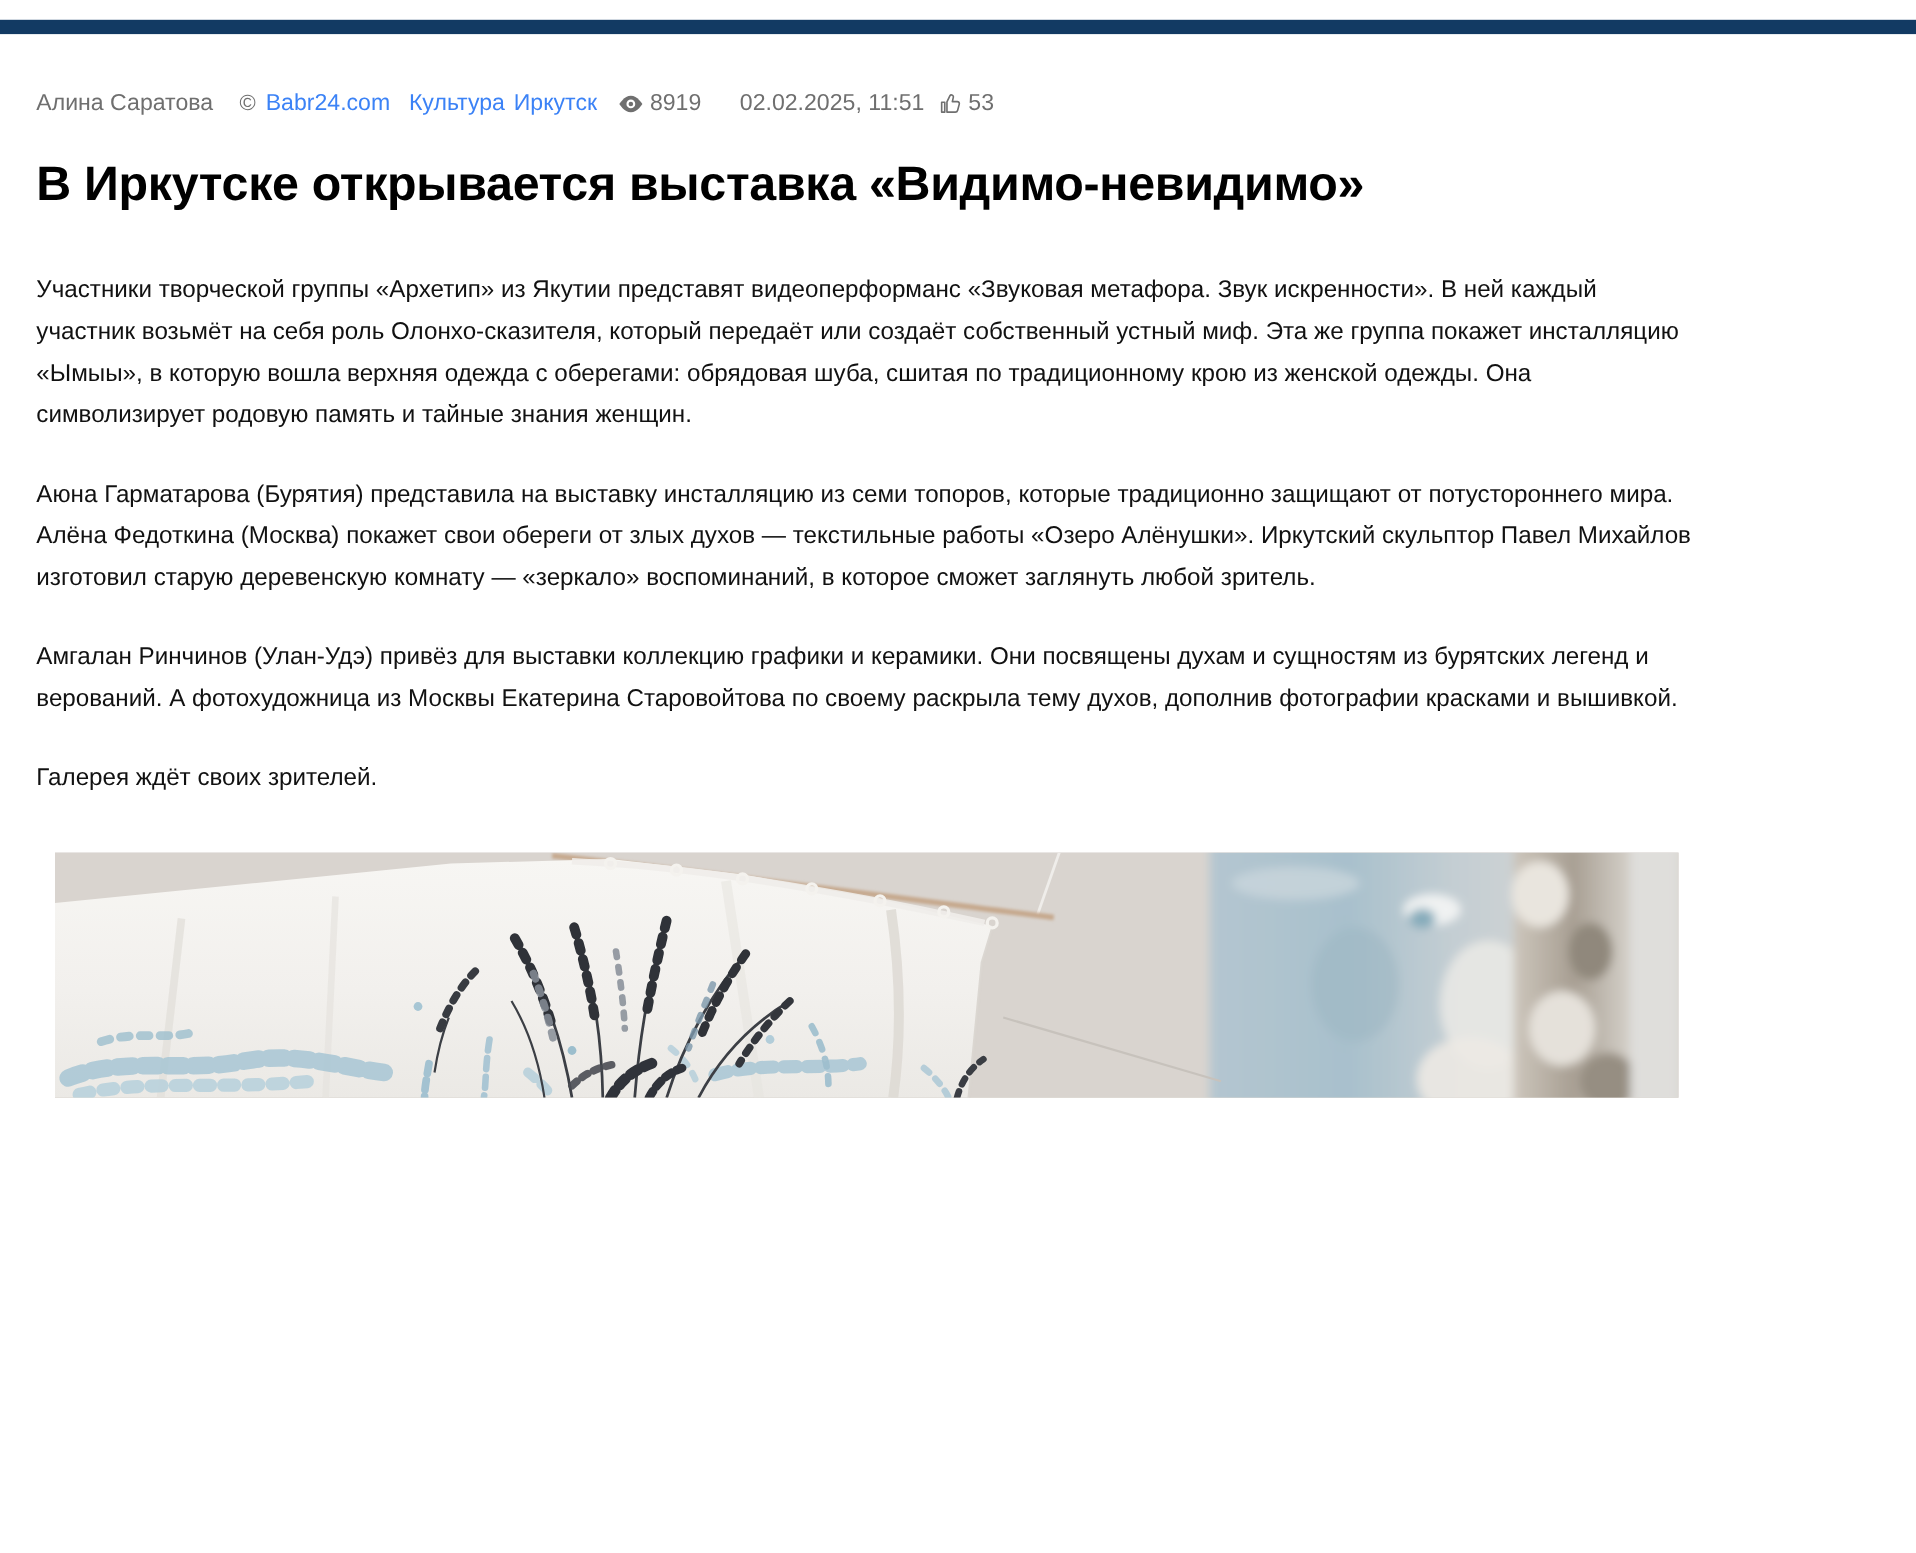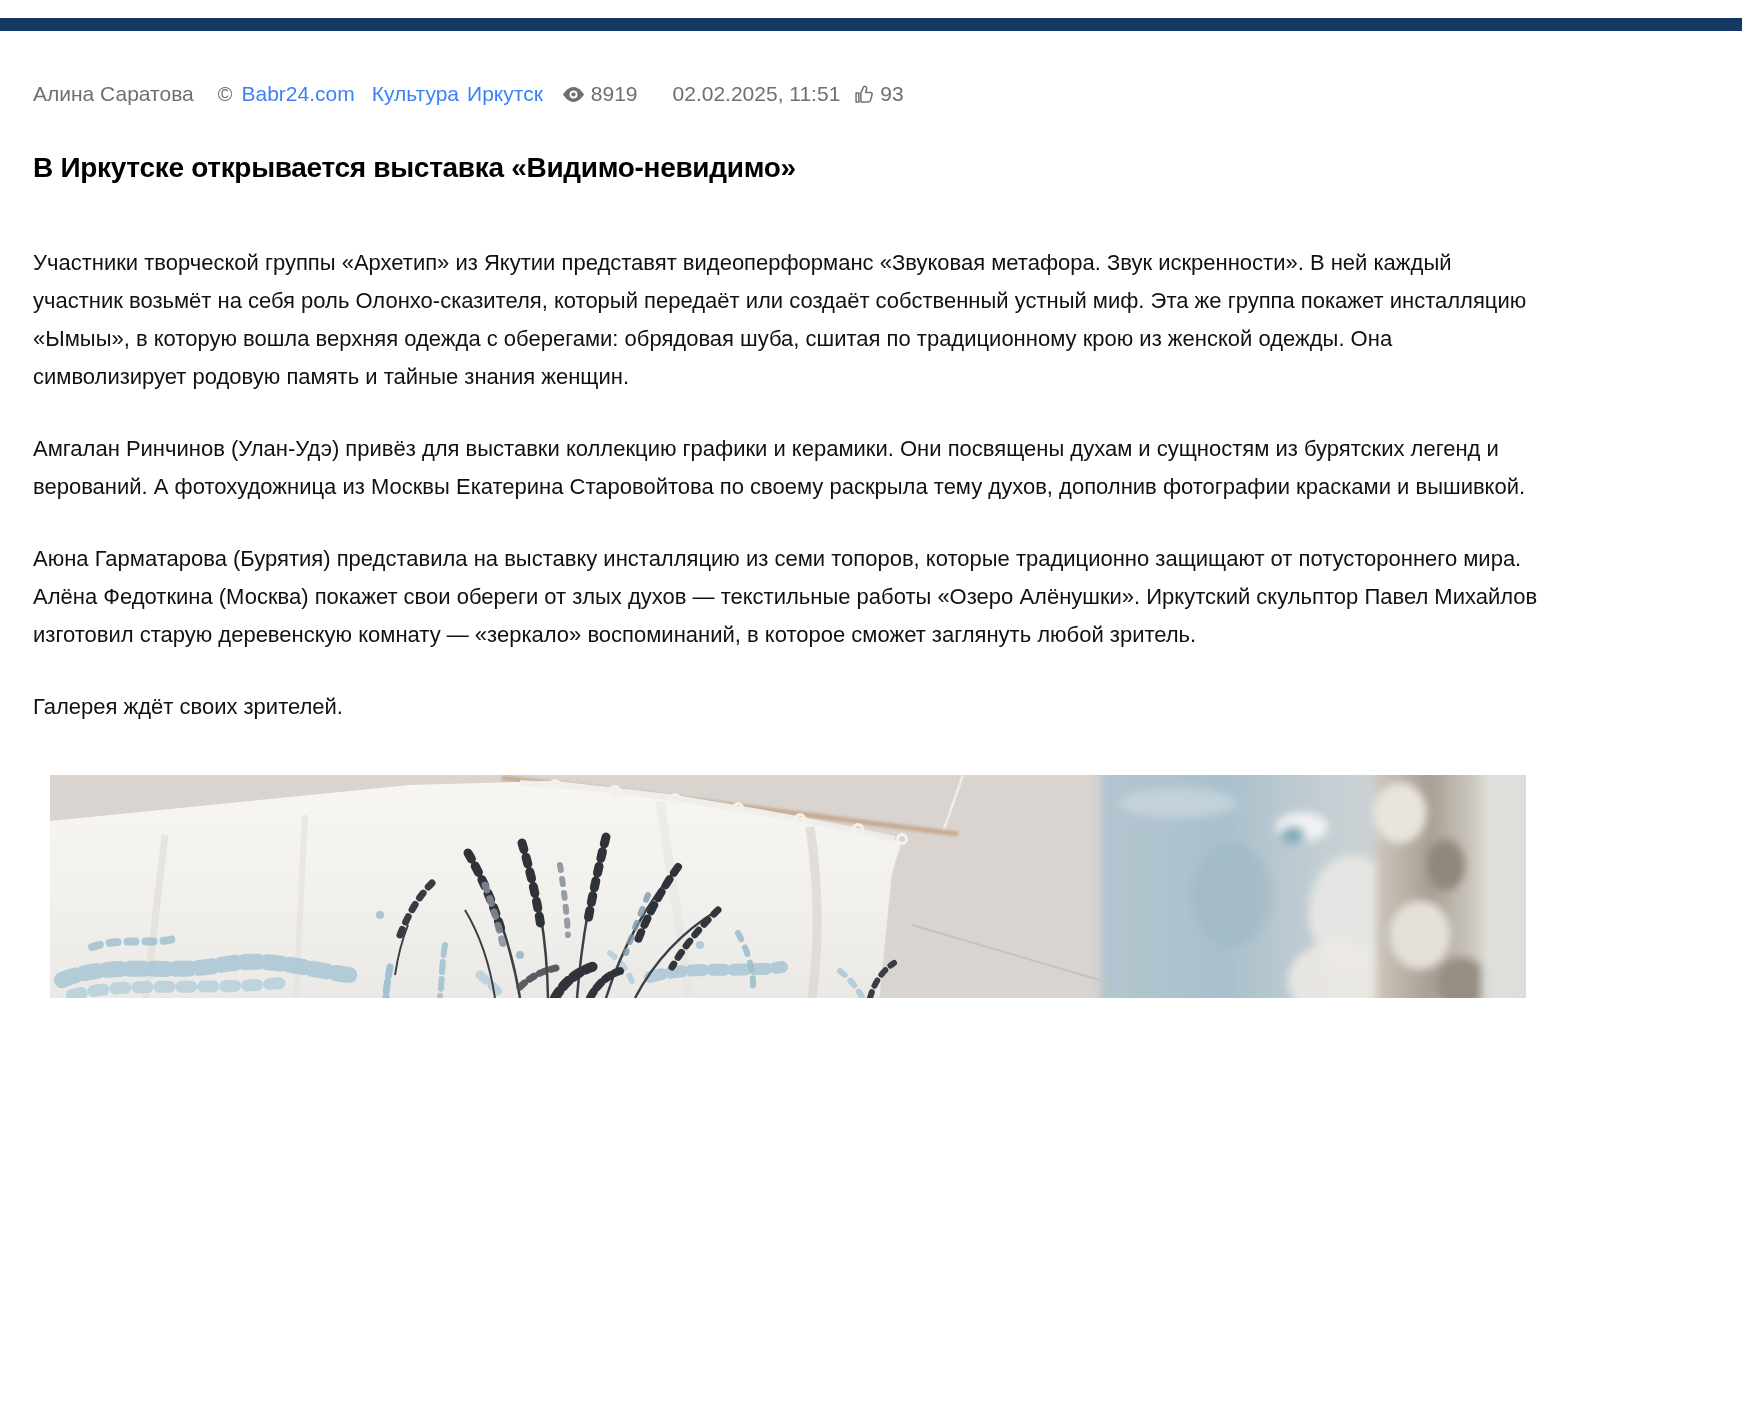--- a/index.html
+++ b/index.html
@@ -11,21 +11,21 @@
   .byline a{color:#3b82f6;text-underline-offset:3px;cursor:pointer;}
   .author{margin-right:24px;}
   .copy{margin-right:9px;font-size:20px;}
   .src{margin-right:17px;}
   .cat{margin-right:8px;}
   .reg{margin-right:18px;}
   .views{display:inline-flex;align-items:center;gap:5px;margin-right:35px;}
   .date{margin-right:13px;}
   .likes{display:inline-flex;align-items:center;gap:6px;}
   .views svg,.likes svg{flex:0 0 auto;}
-  h1{font-size:28px;line-height:52px;font-weight:bold;color:#000;margin:36px 0 50px;letter-spacing:-0.3px;}
+  h1{font-size:44px;line-height:52px;font-weight:bold;color:#000;margin:36px 0 50px;letter-spacing:-0.3px;}
   p{font-size:22px;line-height:38px;margin:0 0 34px;color:#111;}
   figure{margin:49px 0 0 17px;padding:0;width:1476px;height:223px;overflow:hidden;background:#d9d4cf;}
   figure svg{display:block;}
   .corner-curl{position:absolute;left:0;top:1373px;}
 </style>
 </head>
 <body>
 
 <div class="page">
   <div class="top-bar"></div>
@@ -45,29 +45,29 @@
           <circle cx="12.5" cy="8.5" r="2.1" fill="#6f6f6f"></circle>
         </svg>
         <span>8919</span>
       </span>
       <span class="date">02.02.2025, 11:51</span>
       <span class="likes">
         <svg width="21" height="21" viewBox="0 0 24 24">
           <path d="M3.5 10.2 h3.2 v10.3 h-3.2 z" fill="none" stroke="#6f6f6f" stroke-width="1.7" stroke-linejoin="round"></path>
           <path d="M9 20.5 h8.6 c1.2 0 2.2 -0.8 2.5 -2 l1.7 -6.3 c0.4 -1.4 -0.7 -2.6 -2 -2.6 h-5.2 l1 -4.4 c0.3 -1.1 -0.4 -2.2 -1.5 -2.5 c-0.8 -0.2 -1.7 0.2 -2.1 1 L9 9.8 Z" fill="none" stroke="#6f6f6f" stroke-width="1.7" stroke-linejoin="round"></path>
         </svg>
-        <span>93</span>
+        <span>53</span>
       </span>
     </div>
 
     <h1>В Иркутске открывается выставка «Видимо-невидимо»</h1>
 
     <p>Участники творческой группы «Архетип» из Якутии представят видеоперформанс «Звуковая метафора. Звук искренности». В ней каждый участник возьмёт на себя роль Олонхо-сказителя, который передаёт или создаёт собственный устный миф. Эта же группа покажет инсталляцию «Ымыы», в которую вошла верхняя одежда с оберегами: обрядовая шуба, сшитая по традиционному крою из женской одежды. Она символизирует родовую память и тайные знания женщин.</p>
+    <p>Аюна Гарматарова (Бурятия) представила на выставку инсталляцию из семи топоров, которые традиционно защищают от потустороннего мира. Алёна Федоткина (Москва) покажет свои обереги от злых духов — текстильные работы «Озеро Алёнушки». Иркутский скульптор Павел Михайлов изготовил старую деревенскую комнату — «зеркало» воспоминаний, в которое сможет заглянуть любой зритель.</p>
     <p>Амгалан Ринчинов (Улан-Удэ) привёз для выставки коллекцию графики и керамики. Они посвящены духам и сущностям из бурятских легенд и верований. А фотохудожница из Москвы Екатерина Старовойтова по своему раскрыла тему духов, дополнив фотографии красками и вышивкой.</p>
-    <p>Аюна Гарматарова (Бурятия) представила на выставку инсталляцию из семи топоров, которые традиционно защищают от потустороннего мира. Алёна Федоткина (Москва) покажет свои обереги от злых духов — текстильные работы «Озеро Алёнушки». Иркутский скульптор Павел Михайлов изготовил старую деревенскую комнату — «зеркало» воспоминаний, в которое сможет заглянуть любой зритель.</p>
     <p>Галерея ждёт своих зрителей.</p>
 
     <figure role="img" aria-label="Экспозиция выставки: белое полотно с тёмными нарисованными ветками и голубыми мазками краски, подвешенное на штанге; справа сине-серая абстрактная работа">
       <svg width="1476" height="223" viewBox="0 0 1476 223" preserveAspectRatio="none">
         <defs>
           <linearGradient id="fabricG" x1="0" y1="0" x2="0" y2="1">
             <stop offset="0" stop-color="#f7f6f3"></stop>
             <stop offset="0.55" stop-color="#f2f0ed"></stop>
             <stop offset="1" stop-color="#ebe9e5"></stop>
           </linearGradient>

